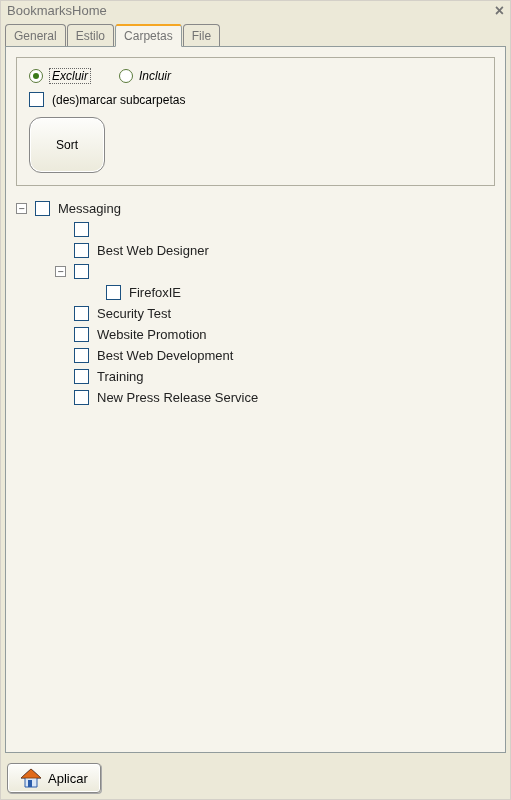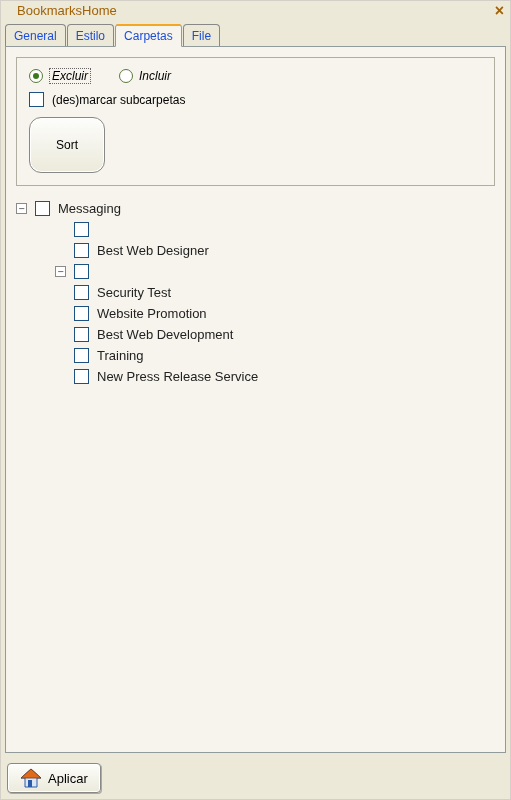--- a/index.html
+++ b/index.html
@@ -18,44 +18,44 @@
     height: 800px;
     display: flex;
     flex-direction: column;
     background: #ece9d8;
     border: 1px solid #d4d0c8;
   }
   .titlebar {
     display: flex;
     justify-content: space-between;
     align-items: center;
-    padding: 2px 6px 4px 16px;
+    padding: 2px 6px 4px 6px;
     font-size: 13px;
-    color: #a16207;
+    color: #737373;
   }
   .titlebar-title { font-weight: normal; }
   .close-btn { font-size: 16px; line-height: 14px; font-weight: bold; cursor: pointer; }
   .tabs {
     display: flex;
     padding: 0 4px;
     align-items: flex-end;
     height: 24px;
   }
   .tab {
     padding: 4px 8px 3px 8px;
     border: 1px solid #888;
     border-bottom: none;
     border-top-left-radius: 4px;
     border-top-right-radius: 4px;
     background: #ece9d8;
     margin-right: 1px;
     font-size: 12px;
     position: relative;
     cursor: pointer;
-    color: #1d4ed8;
+    color: #737373;
   }
   .tab.active {
     background: #f6f4ec;
     border-color:#919b9c;
     border-bottom: 1px solid #f6f4ec;
     margin-bottom:-1px;
     z-index: 2;
   }
   .tab.active::before{
     content:"";
@@ -209,20 +209,25 @@
         <span class="checkbox"></span>
         <span>Best Web Designer</span>
       </div>
 
       <div class="tree-row">
         <span class="indent" style="width:31px"></span>
         <span class="expander">−</span>
         <span class="checkbox"></span>
       </div>
 
+      <div class="tree-row">
+        <span class="indent" style="width:82px"></span>
+        <span class="checkbox"></span>
+        <span>FirefoxIE</span>
+      </div>
 
       <div class="tree-row">
         <span class="indent" style="width:50px"></span>
         <span class="checkbox"></span>
         <span>Security Test</span>
       </div>
       <div class="tree-row">
         <span class="indent" style="width:50px"></span>
         <span class="checkbox"></span>
         <span>Website Promotion</span>

